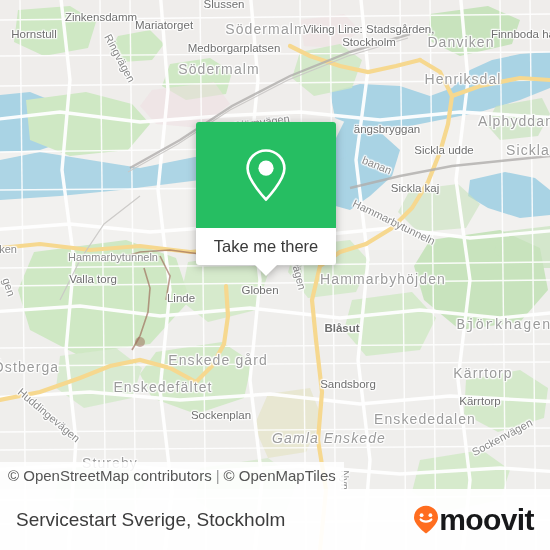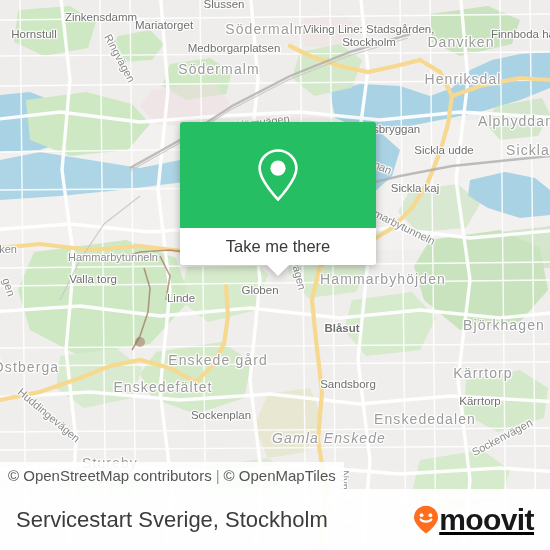--- a/index.html
+++ b/index.html
@@ -45,23 +45,23 @@
     transform: translate(-50%, -50%);
     pointer-events: none;
   }
   .lbl-place   { font-size: 11.5px; color: #6f6f6f; }
   .lbl-suburb  { font-size: 14px; color: #9b9b9b; letter-spacing: 1.1px; }
   .lbl-road    { font-size: 11px; color: #8a8a8a; }
 
   
   .popup {
     position: absolute;
-    left: 180px;
+    left: 196px;
     top: 122px;
-    width: 196px;
+    width: 140px;
     filter: drop-shadow(0 2px 4px rgba(0,0,0,0.28));
   }
   .popup-head {
     height: 106px;
     background: #26be62;
     border-radius: 3px 3px 0 0;
     display: flex;
     align-items: center;
     justify-content: center;
   }
@@ -115,29 +115,28 @@
     width: 550px;
     height: 61px;
     background: rgba(255,255,255,0.94);
     display: flex;
     align-items: center;
     justify-content: space-between;
     padding: 0 16px;
     box-sizing: border-box;
   }
   .footer-title {
-    font-size: 22px;
+    font-size: 19px;
     color: #3c3c3c;
     font-family: "Liberation Sans", sans-serif;
   }
   .logo {
     display: flex;
     align-items: center;
     gap: 0px;
-    text-decoration: underline;
   }
   .logo-mark { width: 26px; height: 29px; display:block; }
   .logo-text {
     font-size: 30px;
     font-weight: bold;
     color: #17181a;
     letter-spacing: -0.6px;
     line-height: 1;
     font-family: "Liberation Sans", sans-serif;
   }
@@ -300,21 +299,21 @@
         <div class="map-label lbl-road" style="left: 262px; top: 122px; transform: translate(-50%, -50%) rotate(-8deg);">Björnvägen</div>
         <div class="map-label lbl-road" style="left: 377px; top: 165px; transform: translate(-50%, -50%) rotate(22deg);">banan</div>
         <div class="map-label lbl-road" style="left: 394px; top: 222px; transform: translate(-50%, -50%) rotate(26deg);">Hammarbytunneln</div>
         <div class="map-label lbl-road" style="left: 113px; top: 257px;">Hammarbytunneln</div>
         <div class="map-label lbl-road" style="left: 8px; top: 249px;">ken</div>
         <div class="map-label lbl-place" style="left: 93px; top: 279px;">Valla torg</div>
         <div class="map-label lbl-place" style="left: 181px; top: 298px;">Linde</div>
         <div class="map-label lbl-place" style="left: 260px; top: 290px;">Globen</div>
         <div class="map-label lbl-road" style="left: 9px; top: 287px; transform: translate(-50%, -50%) rotate(72deg);">gen</div>
         <div class="map-label lbl-suburb" style="left: 383px; top: 279px;">Hammarbyhöjden</div>
-        <div class="map-label lbl-suburb" style="left: 504px; top: 325px;">Björkhagen</div>
+        <div class="map-label lbl-suburb" style="left: 504px; top: 325px; font-family: Liberation Mono, monospace;">Björkhagen</div>
         <div class="map-label lbl-place" style="left: 342px; top: 328px; font-weight: bold;">Blåsut</div>
         <div class="map-label lbl-road" style="left: 299px; top: 275px; transform: translate(-50%, -50%) rotate(76deg);">vägen</div>
         <div class="map-label lbl-suburb" style="left: 26px; top: 367px;">Östberga</div>
         <div class="map-label lbl-road" style="left: 49px; top: 415px; transform: translate(-50%, -50%) rotate(40deg);">Huddingevägen</div>
         <div class="map-label lbl-suburb" style="left: 218px; top: 360px;">Enskede gård</div>
         <div class="map-label lbl-suburb" style="left: 163px; top: 387px;">Enskedefältet</div>
         <div class="map-label lbl-place" style="left: 221px; top: 415px;">Sockenplan</div>
         <div class="map-label lbl-suburb" style="left: 110px; top: 457px; margin-top: 6px;">Stureby</div>
         <div class="map-label lbl-place" style="left: 348px; top: 384px;">Sandsborg</div>
         <div class="map-label lbl-suburb" style="left: 483px; top: 373px;">Kärrtorp</div>

